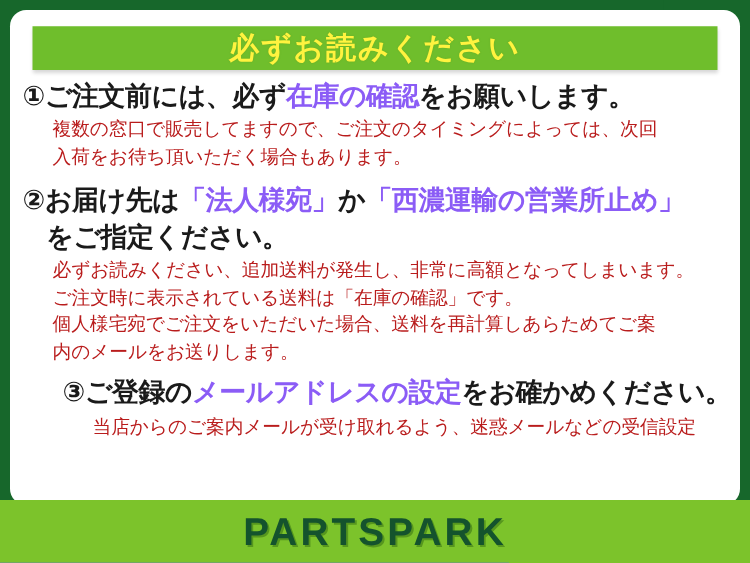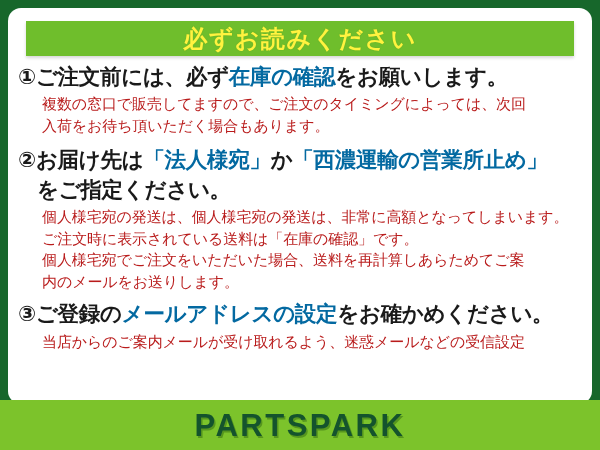--- a/index.html
+++ b/index.html
@@ -77,21 +77,21 @@
     color: #1a1a1a;
     font-size: 21.5px;
     font-weight: bold;
     line-height: 1.27;
     letter-spacing: -0.3px;
     margin: 0 0 2px 0;
     padding-left: 2px;
     white-space: nowrap;
   }
   .item-heading .hl {
-    color: #0369a1;
+    color: #8b5cf6;
   }
   .item-heading .marker {
     font-weight: bold;
   }
   .heading-line2 {
     padding-left: 21px;
   }
 
   .item-body {
     color: #b91c1c;
@@ -101,21 +101,21 @@
     padding-left: 26px;
     white-space: nowrap;
   }
   .item-body div {
     white-space: nowrap;
   }
 
   
   #item-1 { margin-bottom: 11px; }
   #item-2 { margin-bottom: 9px; }
-  #item-3 { margin-bottom: 0; }
+  #item-3 { margin-bottom: 0; margin-left: 32px; }
 
   
   #footer-band {
     position: absolute;
     left: 0;
     top: 400px;
     width: 600px;
     height: 50px;
     background: #7cc32b;
     display: flex;
@@ -153,21 +153,21 @@
           <div>入荷をお待ち頂いただく場合もあります。</div>
         </div>
       </div>
 
       <div class="notice-item" id="item-2">
         <p class="item-heading">
           <span class="marker">②お届け先は</span><span class="hl">「法人様宛」</span><span>か</span><span class="hl">「西濃運輸の営業所止め」</span>
         </p>
         <p class="item-heading heading-line2">をご指定ください。</p>
         <div class="item-body">
-          <div>個人様宅宛の発送は、個人様宅宛の発送は、非常に高額となってしまいます。</div>
+          <div>必ずお読みください、追加送料が発生し、非常に高額となってしまいます。</div>
           <div>ご注文時に表示されている送料は「在庫の確認」です。</div>
           <div>個人様宅宛でご注文をいただいた場合、送料を再計算しあらためてご案</div>
           <div>内のメールをお送りします。</div>
         </div>
       </div>
 
       <div class="notice-item" id="item-3">
         <p class="item-heading">
           <span class="marker">③ご登録の</span><span class="hl">メールアドレスの設定</span><span>をお確かめください。</span>
         </p>

